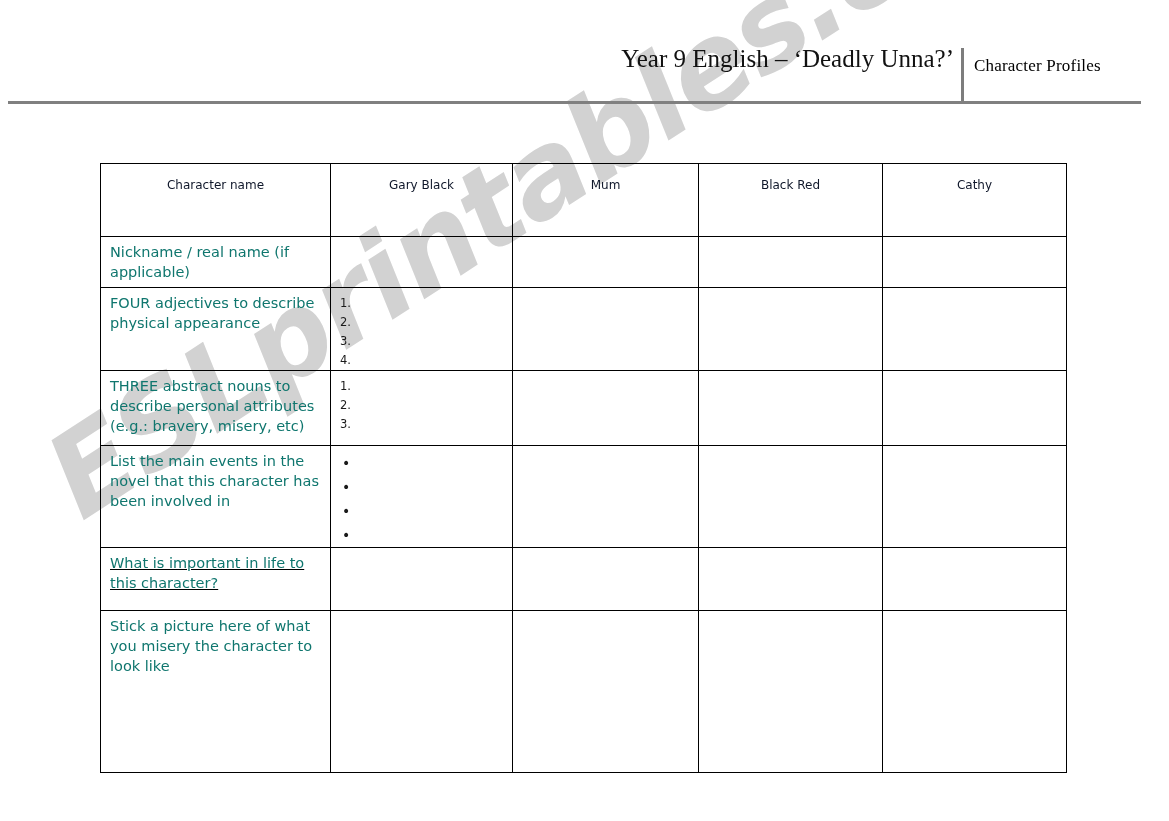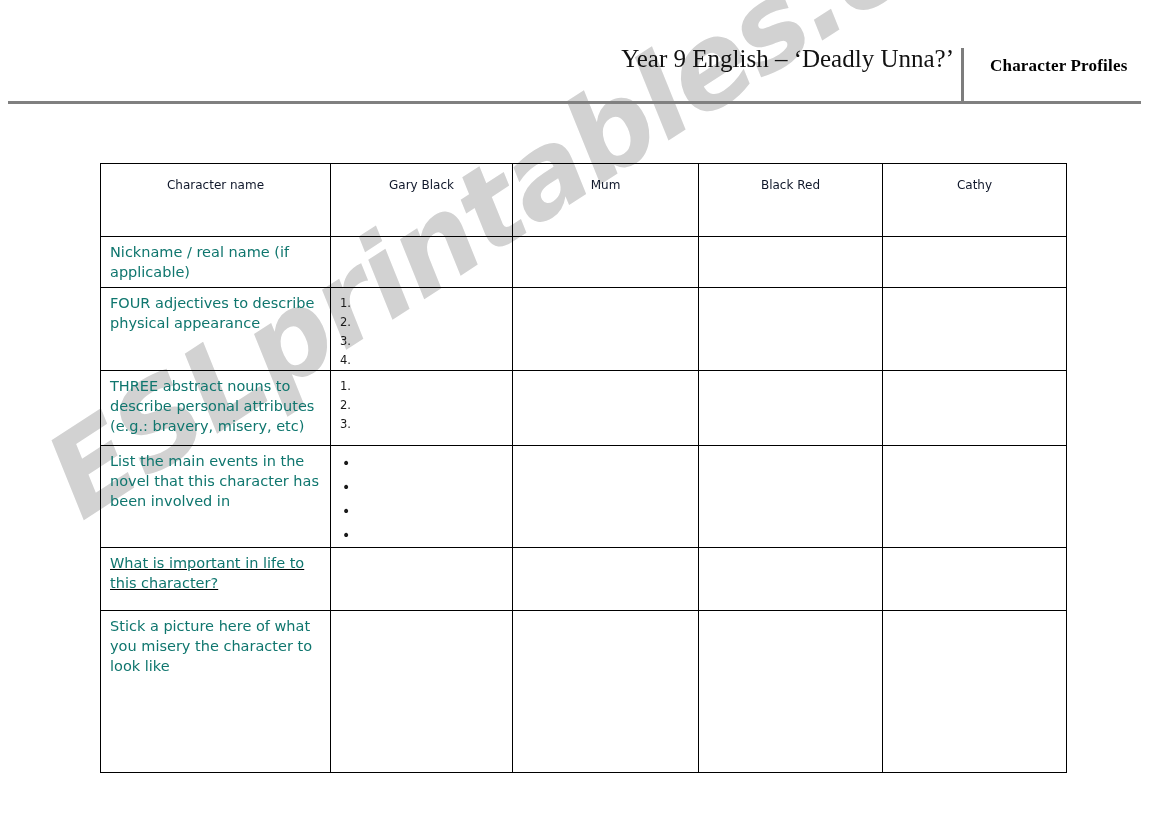--- a/index.html
+++ b/index.html
@@ -77,27 +77,26 @@
     top: 8px;
     width: 3px;
     height: 55px;
     background: #7d7d7d;
   }
   #header-subtitle {
     position: absolute;
     left: 974px;
     top: 15px;
     font-family: "Liberation Serif", serif;
-    font-weight: bold;
+    font-weight: normal;
     font-size: 17px;
     line-height: 22px;
     color: #000000;
     white-space: nowrap;
     letter-spacing: 0.2px;
-    margin-left: 16px;
   }
   #header-rule {
     position: absolute;
     left: 8px;
     top: 101px;
     width: 1133px;
     height: 3px;
     background: #808080;
     z-index: 10;
   }

